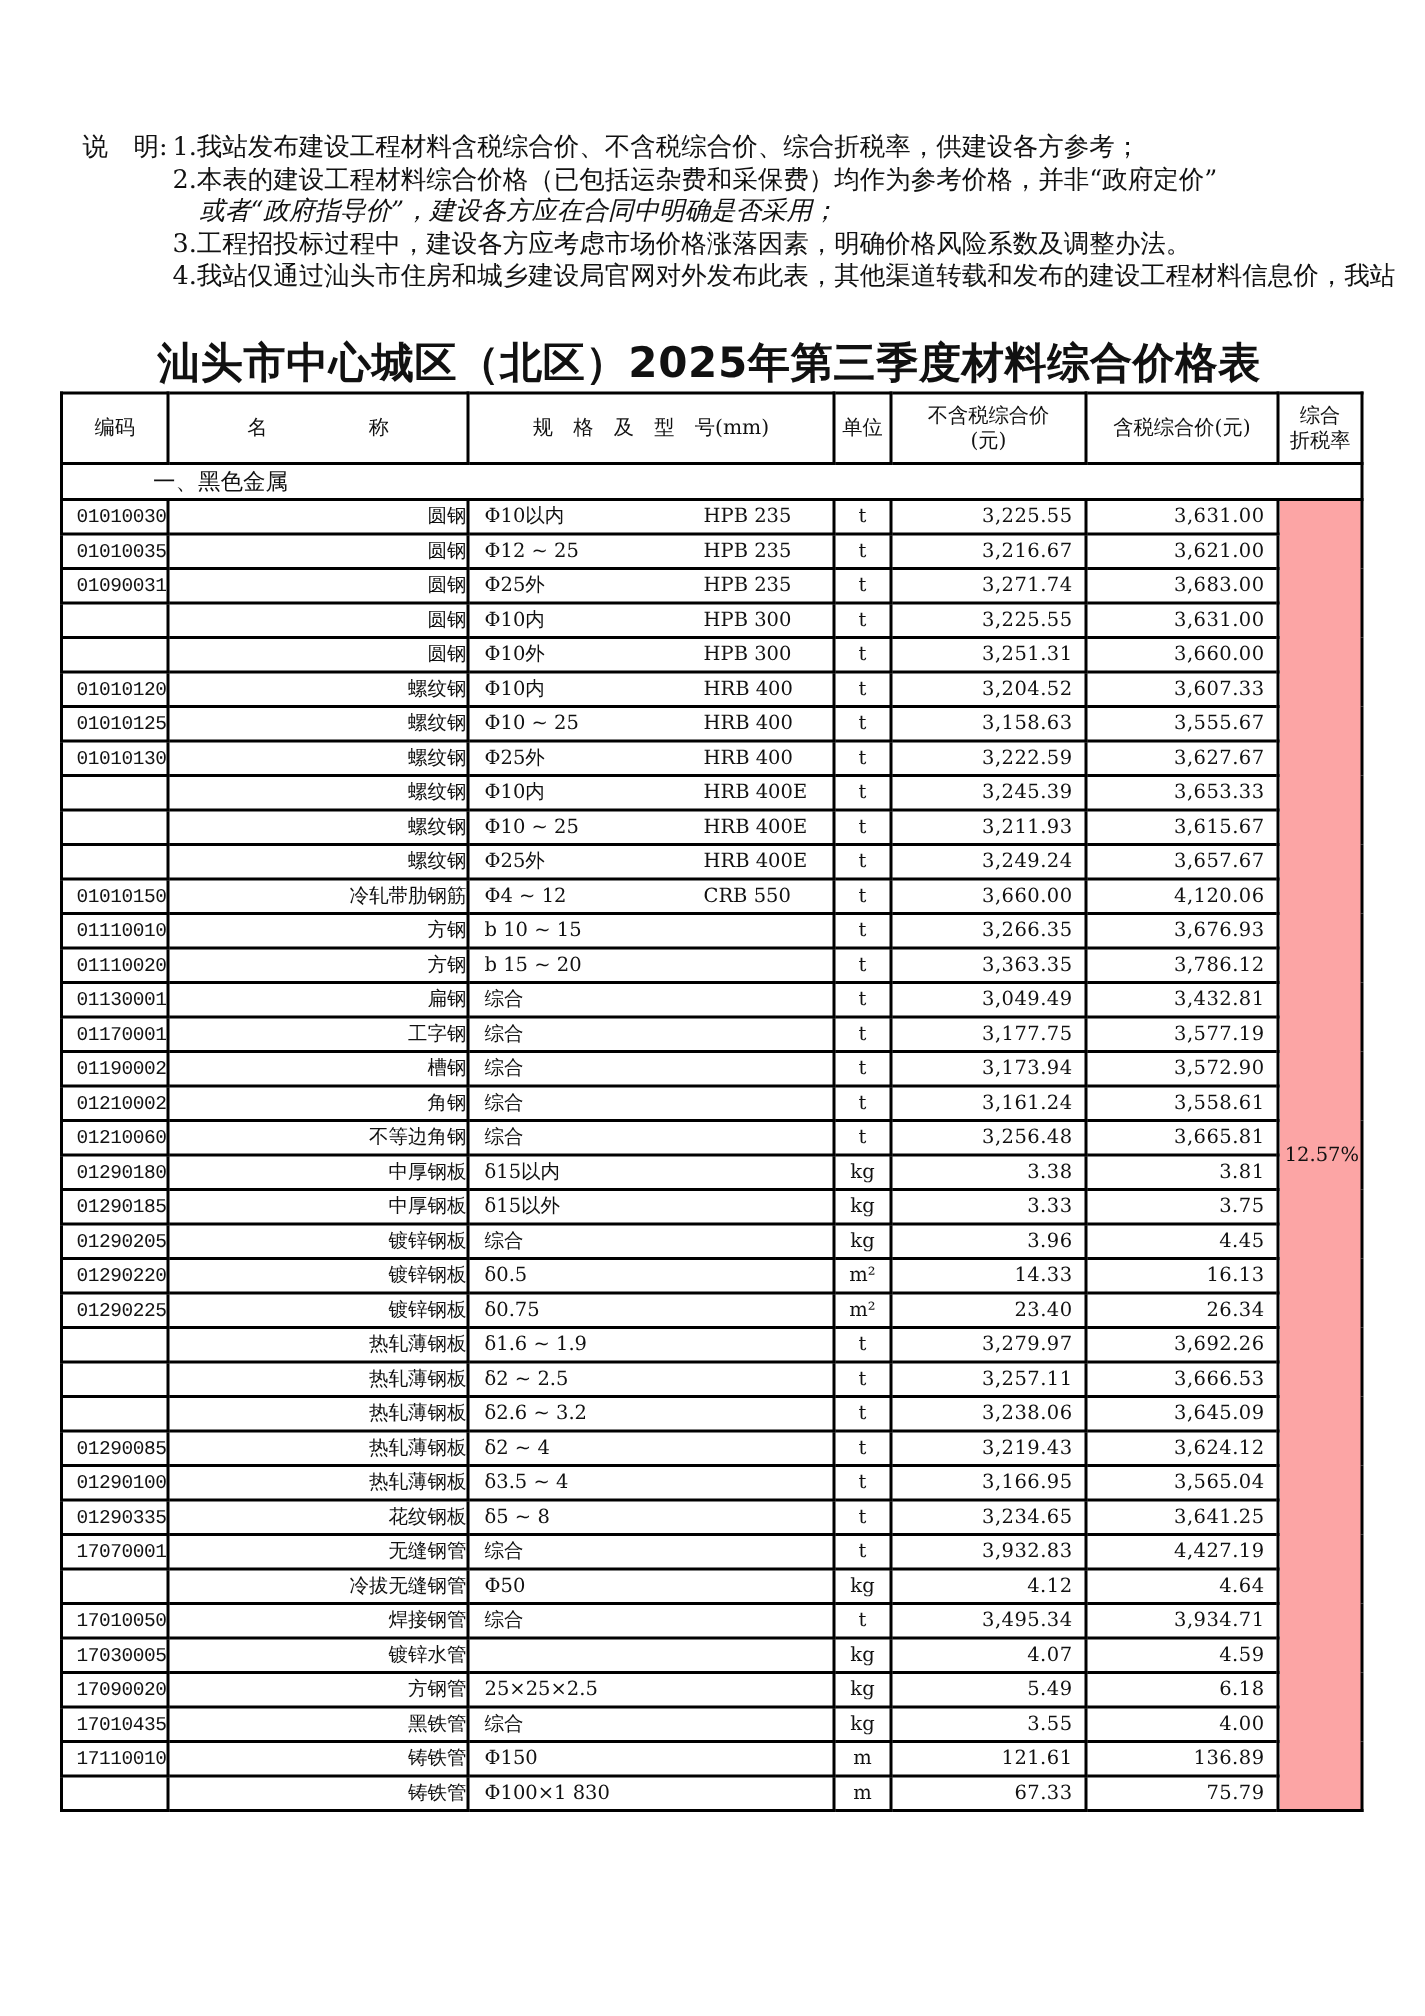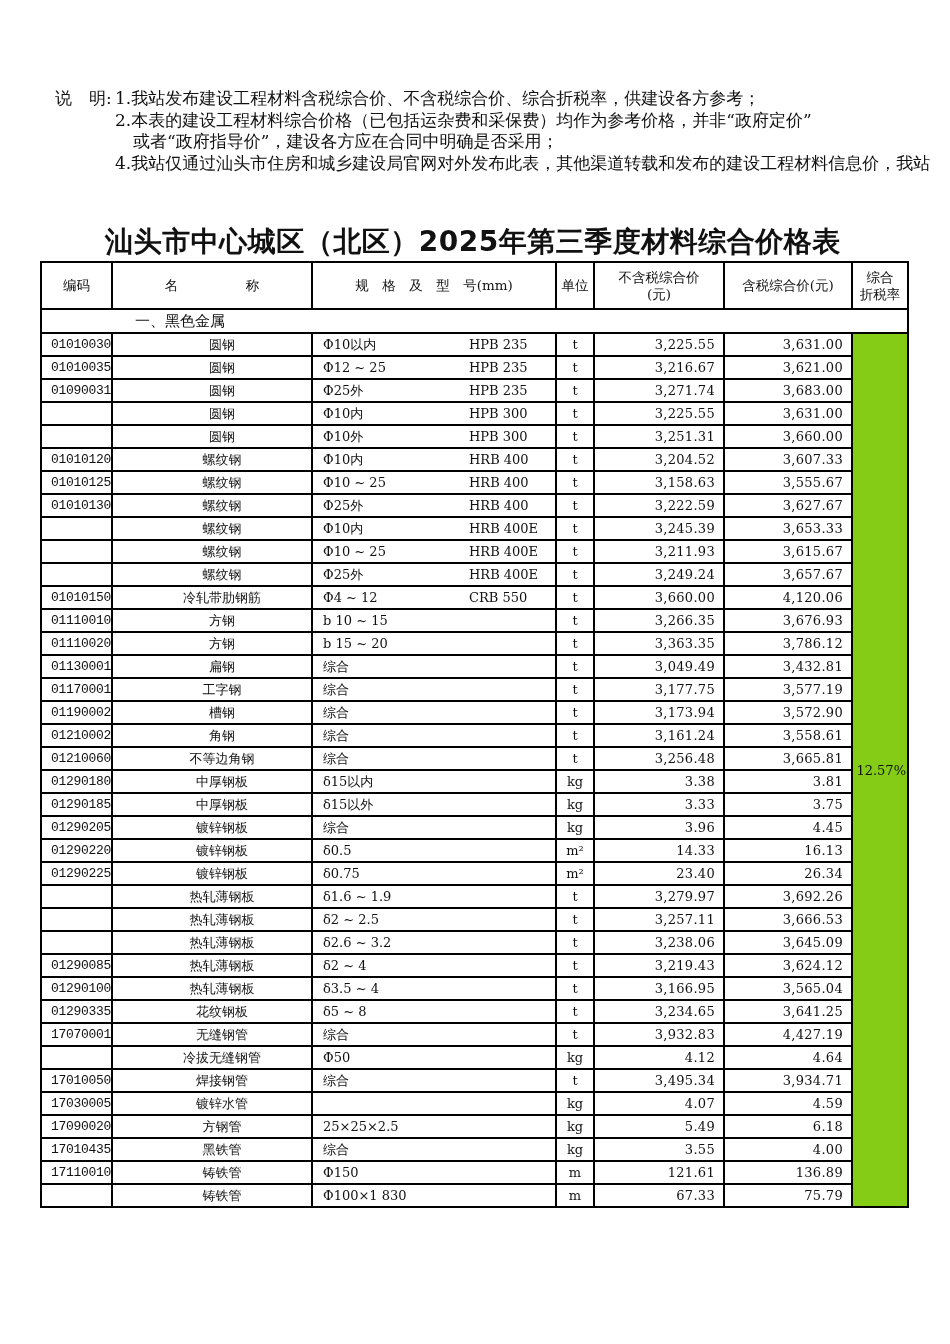--- a/index.html
+++ b/index.html
@@ -2,45 +2,46 @@
 <html><head>
 <meta charset="utf-8">
 <style>
   html, body { margin:0; padding:0; background:#ffffff; }
   body { width:950px; height:1344px; position:relative; overflow:hidden;
          font-family:"DejaVu Serif","Liberation Serif",serif; color:#111; }
   .notes { position:absolute; left:55px; top:88px; font-size:17px; line-height:21.5px; }
   .notes .line { white-space:nowrap; }
   .notes .lead { display:inline-block; width:60px; }
   .notes .indent { padding-left:60px; }
-  .notes .indent2 { padding-left:78px; }
+  .notes .indent2 { padding-left:78px;font-style:italic; }
   .title { position:absolute; left:40px; top:222px; width:866px; text-align:center;
            font-family:"DejaVu Sans","Liberation Sans",sans-serif; font-weight:bold;
            font-size:28px; letter-spacing:0.5px; line-height:40px; }
   table.price { position:absolute; left:40px; top:261px; border-collapse:collapse;
                 table-layout:fixed; width:867px; font-size:13px; }
   table.price td, table.price th { border:2px solid #000; padding:0; overflow:hidden; white-space:nowrap; }
   table.price th { font-weight:normal; height:45px; font-size:13.5px; line-height:17px; }
-  table.price tr.section td { height:22px; font-size:15px; padding-left:93px; text-align:left; }
+  table.price tr.section td { height:22px; font-size:15px; padding-left:60px; text-align:left; }
   table.price tr.data td { height:21px; line-height:21px; }
   td.code { text-align:right; padding-left:2px !important; font-size:13px; letter-spacing:-0.3px;font-family:Liberation Mono, monospace; }
-  td.name { text-align:center; padding-left:20px !important;margin-top:31px; }
+  td.name { text-align:right; padding-left:20px !important;margin-top:31px; }
   td.spec { position:relative; text-align:left; padding-left:10px !important; }
   td.spec .grade { position:absolute; left:156px; top:0; }
   td.unit { text-align:center; }
   td.num { text-align:right; padding-right:8px !important; letter-spacing:0.3px; }
-  td.rate { text-align:right; padding-right:1px !important; vertical-align:middle; background:#84cc16; }
+  td.rate { text-align:right; padding-right:1px !important; vertical-align:middle; background:#fca5a5; }
 </style>
 </head>
 <body>
 
 <div class="notes">
   <div class="line"><span class="lead">说　明:</span><span>1.我站发布建设工程材料含税综合价、不含税综合价、综合折税率，供建设各方参考；</span></div>
   <div class="line indent">2.本表的建设工程材料综合价格（已包括运杂费和采保费）均作为参考价格，并非“政府定价”</div>
   <div class="line indent2">或者“政府指导价”，建设各方应在合同中明确是否采用；</div>
+  <div class="line indent">3.工程招投标过程中，建设各方应考虑市场价格涨落因素，明确价格风险系数及调整办法。</div>
   <div class="line indent">4.我站仅通过汕头市住房和城乡建设局官网对外发布此表，其他渠道转载和发布的建设工程材料信息价，我站</div>
 </div>
 
 <div class="title">汕头市中心城区（北区）2025年第三季度材料综合价格表</div>
 
 <table class="price">
   <colgroup>
     <col style="width:71px">
       <col style="width:200px">
       <col style="width:244px">

